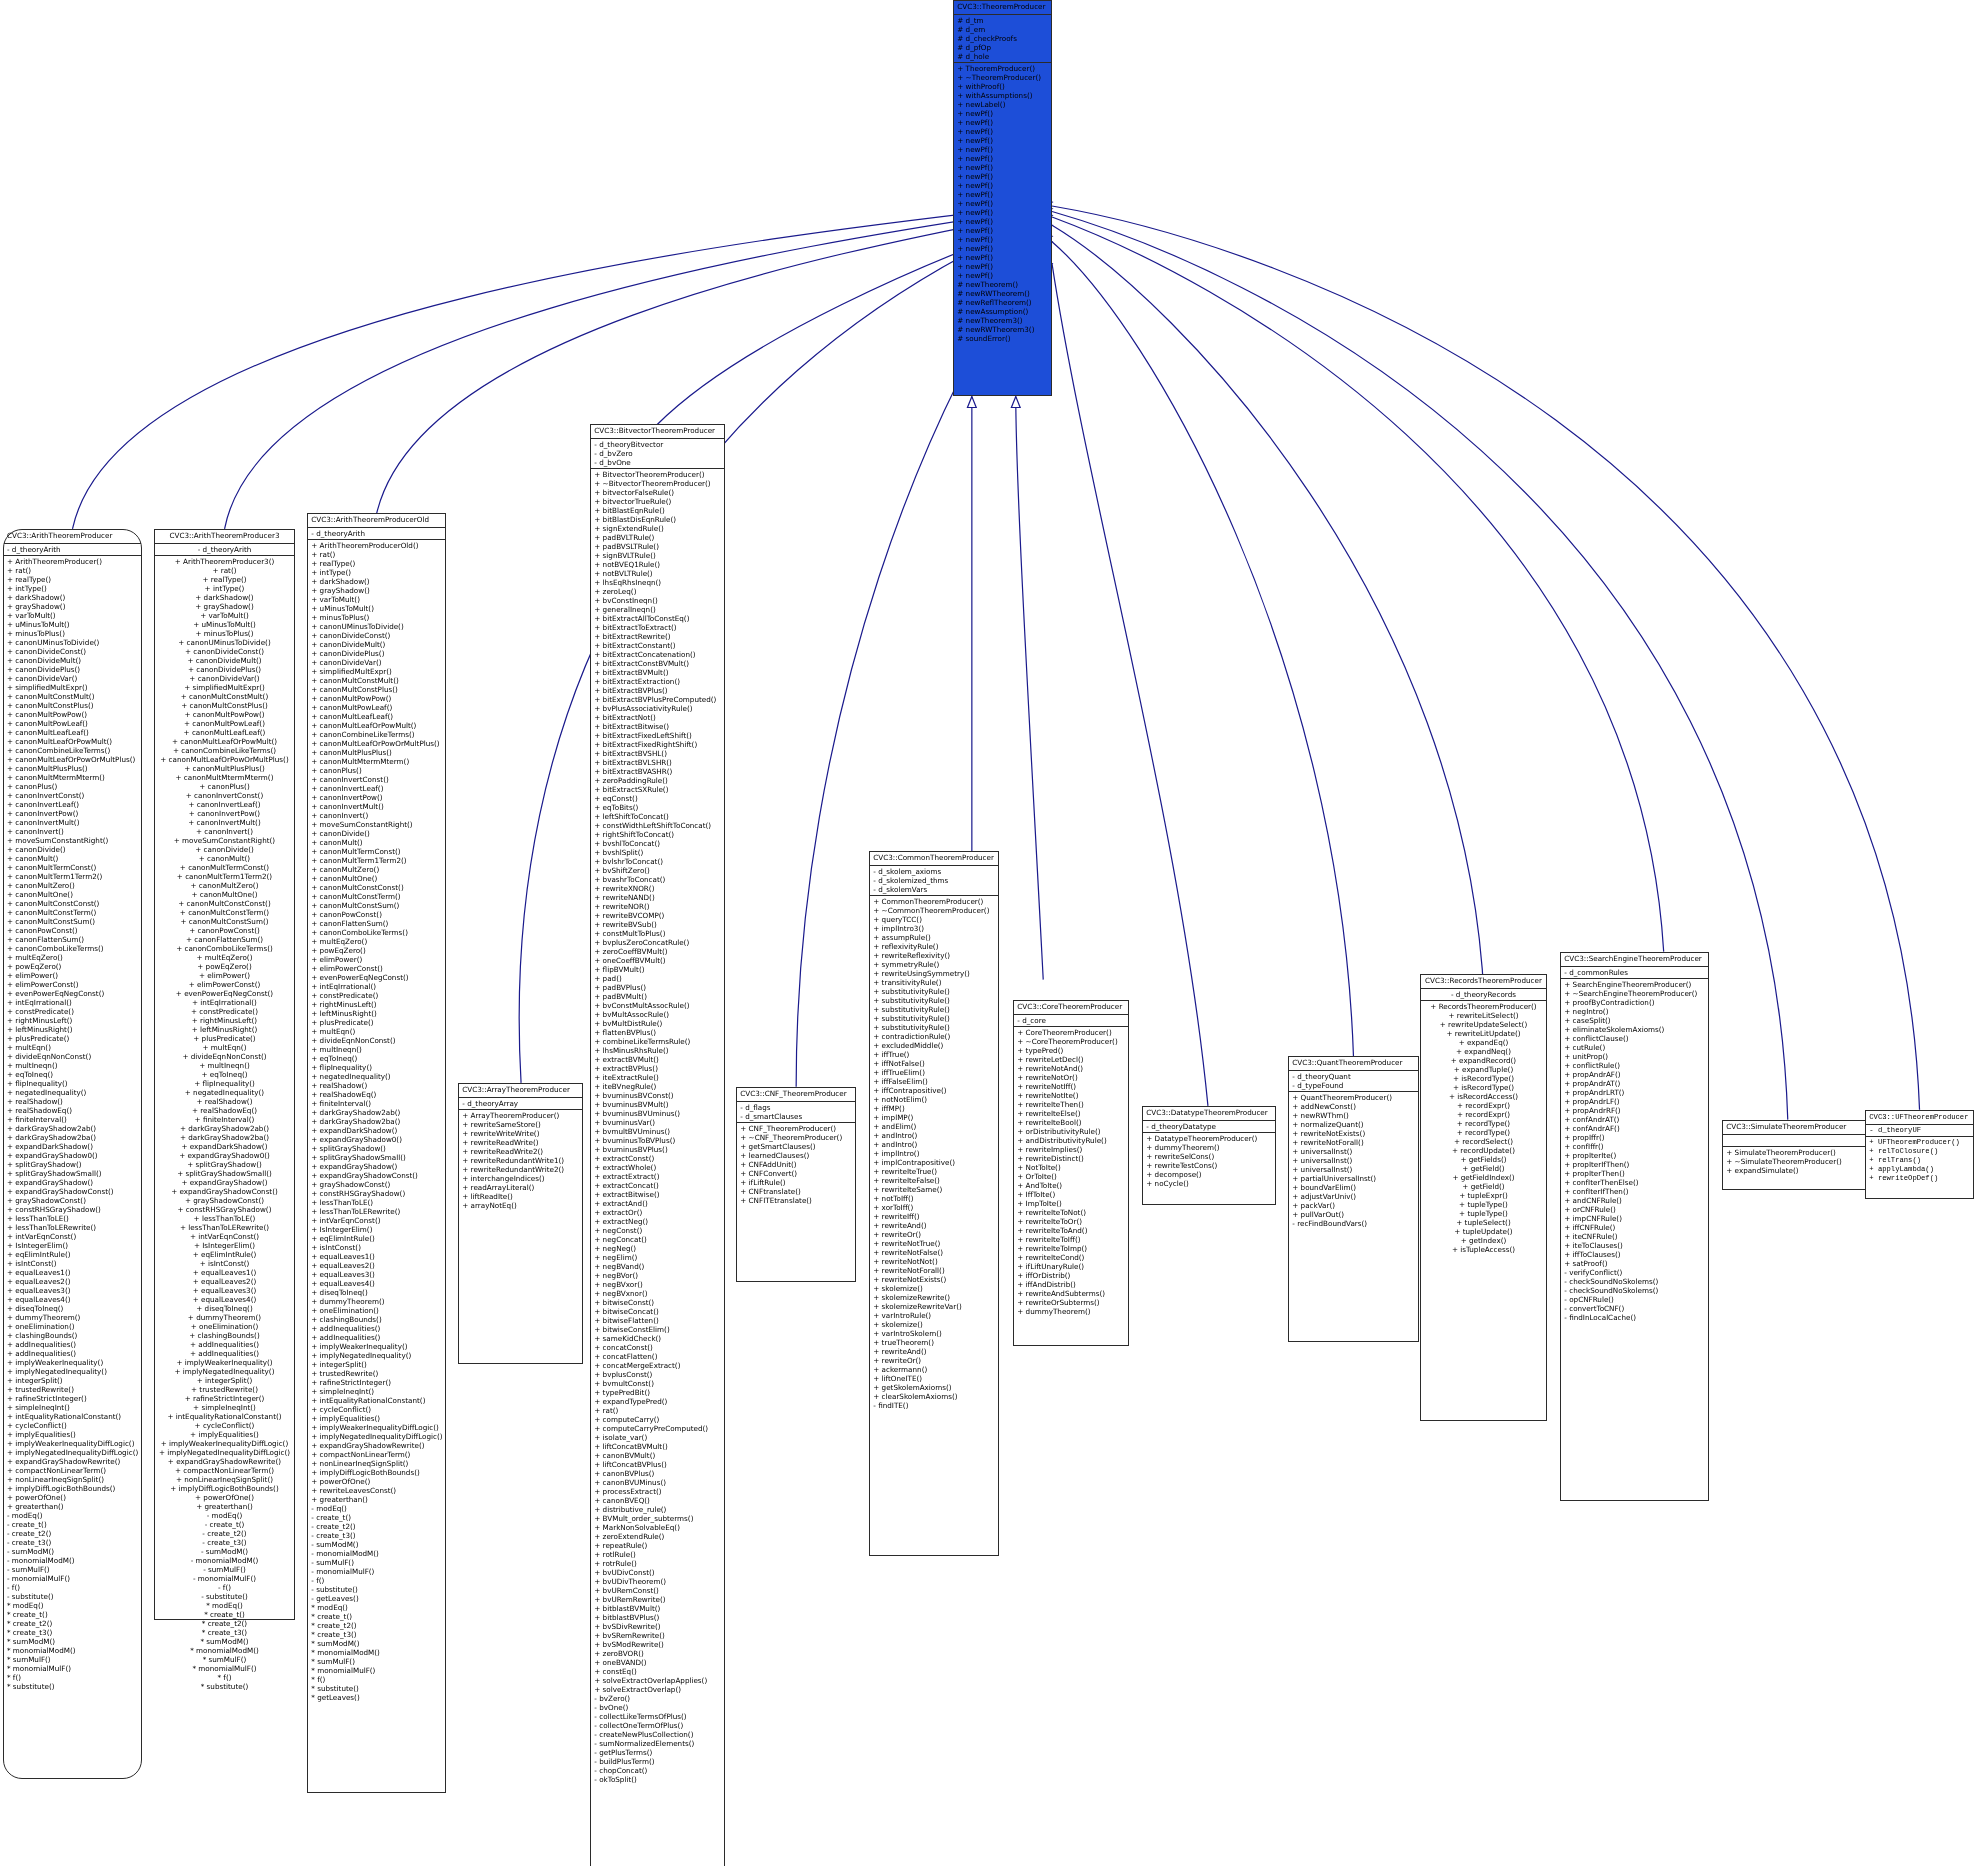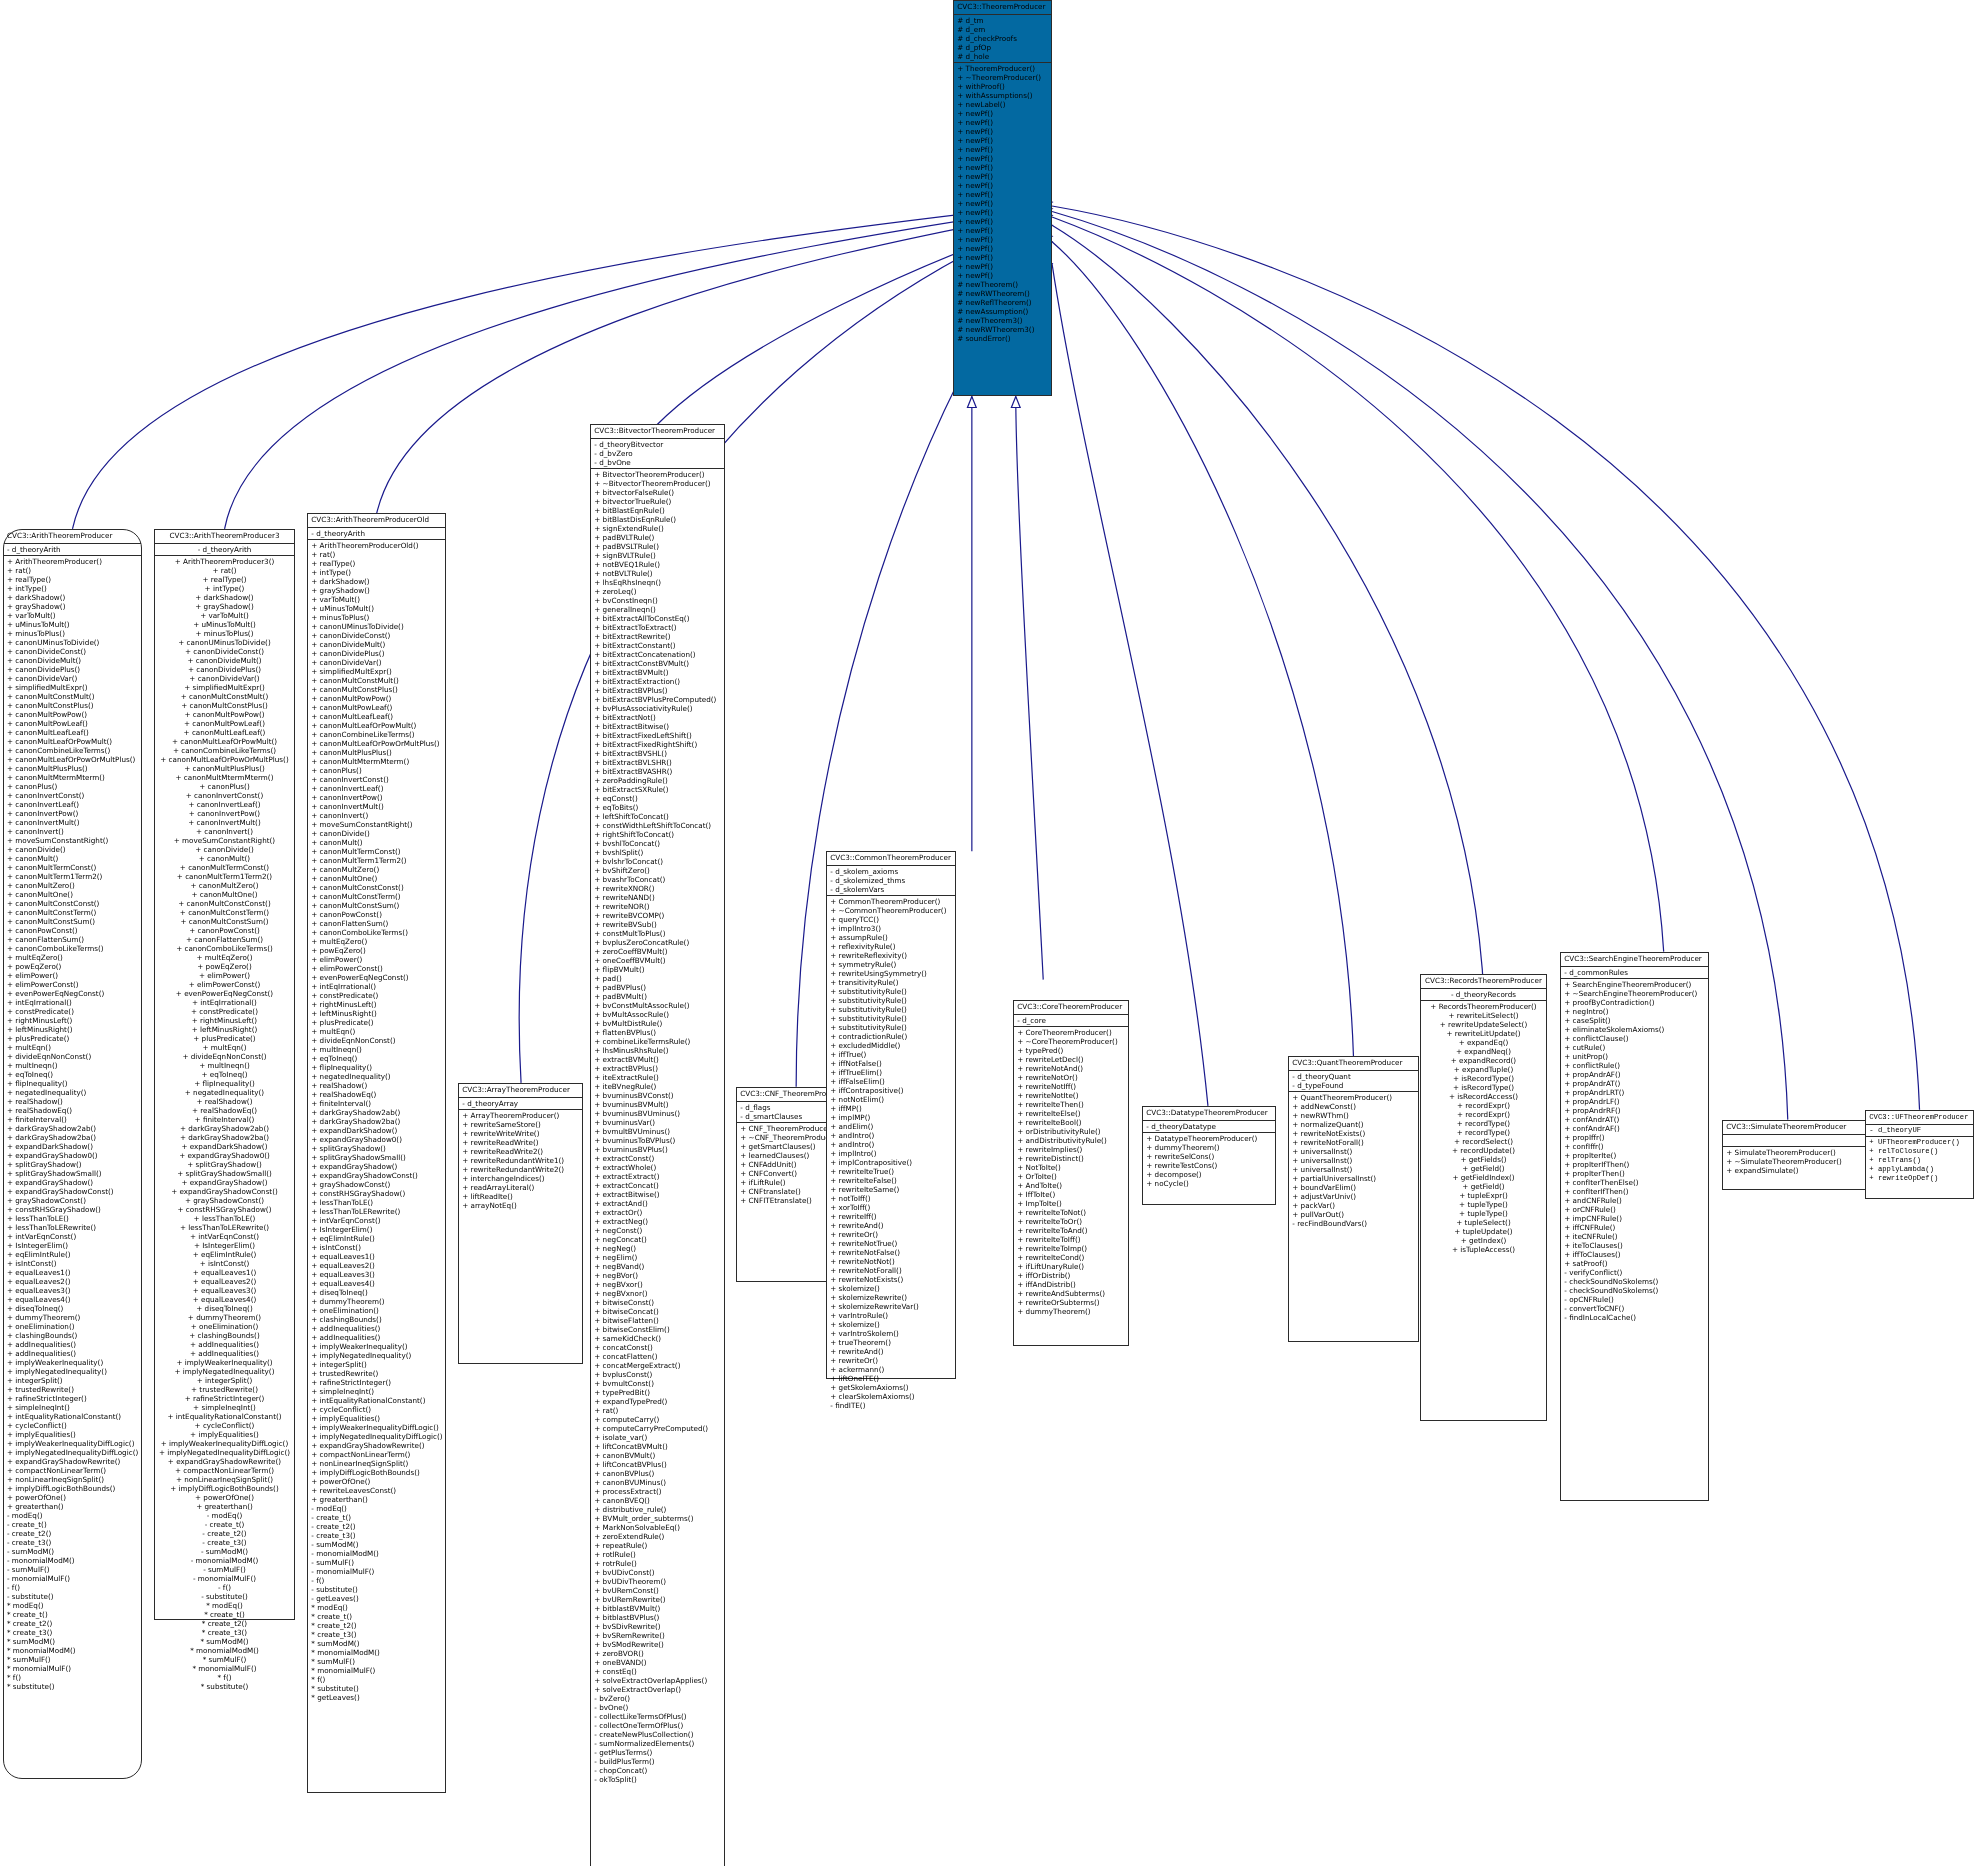--- a/index.html
+++ b/index.html
@@ -1,19 +1,19 @@
 <!DOCTYPE html>
 <html style="font-size:8.8px"><head>
 <meta charset="utf-8">
 <style>
   html,body{margin:0;padding:0;background:#ffffff;}
   body{width:1975px;height:1867px;position:relative;overflow:hidden;font-family:"DejaVu Sans","Liberation Sans",sans-serif;}
   svg.edges{position:absolute;left:0;top:0;width:1975px;height:1867px;}
   .cls{position:absolute;background:#ffffff;border:1.1px solid #2b2b2b;box-sizing:border-box;font-size:7.2px;line-height:9px;color:#000;}
-  .cls.root{background:#0369a1;}
+  .cls.root{background:#1d4ed8;}
   .cls .title{padding:1.1px 3.3px 1.6px 3.3px;white-space:nowrap;border-bottom:1.1px solid #2b2b2b;height:10px;line-height:10px;}
   .cls .attrs{padding:1.1px 3.3px 1.6px 3.3px;border-bottom:1.1px solid #2b2b2b;min-height:8.8px;}
   .cls .ops{padding:1.1px 3.3px 2.2px 3.3px;}
   .cls .row{white-space:nowrap;}
 </style>
 </head>
 <body>
 
 <svg class="edges" viewBox="0 0 3597 3400" xmlns="http://www.w3.org/2000/svg">
   <g fill="none" stroke="#1a1a8c" stroke-width="2.2">
@@ -700,21 +700,21 @@
       <div class="row">+ getSmartClauses()</div>
       <div class="row">+ learnedClauses()</div>
       <div class="row">+ CNFAddUnit()</div>
       <div class="row">+ CNFConvert()</div>
       <div class="row">+ ifLiftRule()</div>
       <div class="row">+ CNFtranslate()</div>
       <div class="row">+ CNFITEtranslate()</div>
     </div>
 </div>
 
-<div class="cls" style="left:826px;top:851px;width:130px;height:528px;">
+<div class="cls" style="left:869px;top:851px;width:130px;height:705px;">
   <div class="title">CVC3::CommonTheoremProducer</div>
   <div class="attrs">
       <div class="row">- d_skolem_axioms</div>
       <div class="row">- d_skolemized_thms</div>
       <div class="row">- d_skolemVars</div>
     </div>
   <div class="ops">
       <div class="row">+ CommonTheoremProducer()</div>
       <div class="row">+ ~CommonTheoremProducer()</div>
       <div class="row">+ queryTCC()</div>

